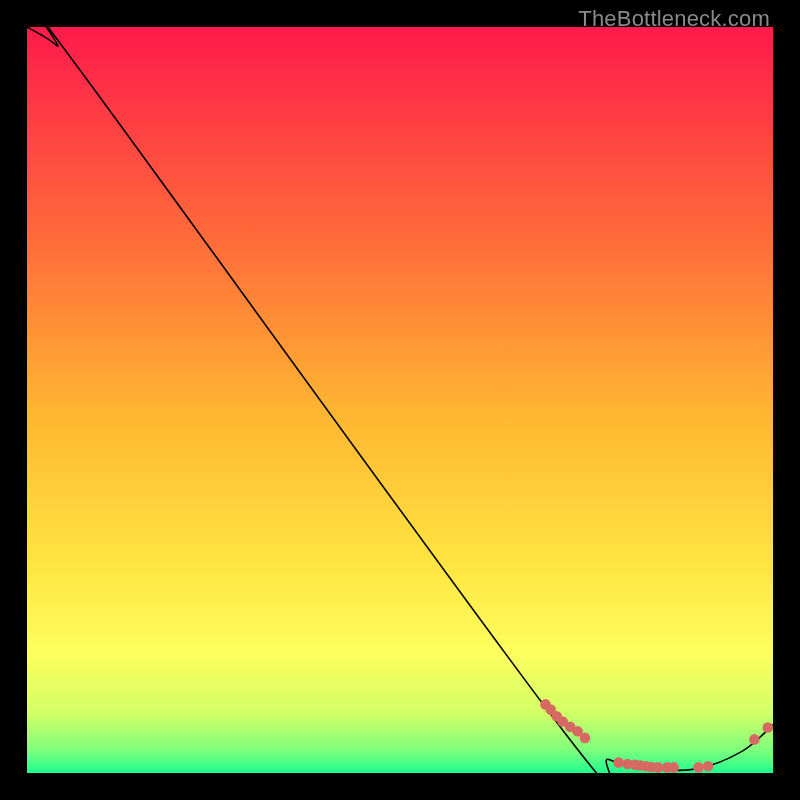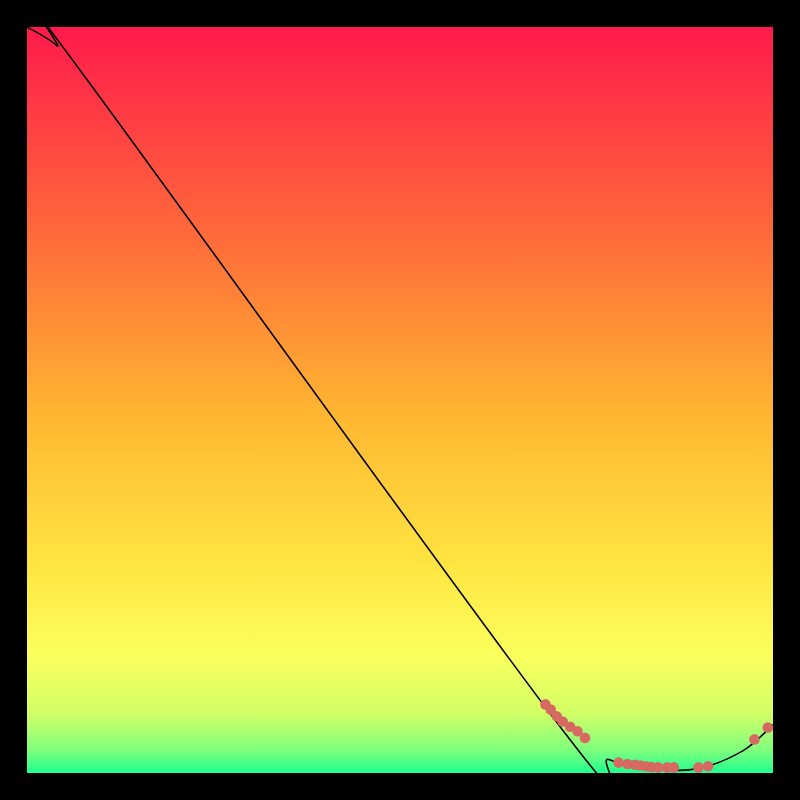--- a/index.html
+++ b/index.html
@@ -34,20 +34,21 @@
     letter-spacing: 0.2px;
     font-weight: 500;
     user-select: none;
   }
   svg { display: block; }
 </style>
 </head>
 <body>
 
 <div class="stage">
+  <div class="watermark">TheBottleneck.com</div>
 
   <div class="plot">
     <svg id="chart-svg" width="746" height="746" viewBox="0 0 746 746">
       <defs>
         <linearGradient id="bgGrad" x1="0" y1="0" x2="0" y2="1">
           <stop id="g0" offset="0%" stop-color="#ff1a4b"></stop>
           <stop id="g1" offset="28%" stop-color="#ff6a3a"></stop>
           <stop id="g2" offset="52%" stop-color="#ffb631"></stop>
           <stop id="g3" offset="72%" stop-color="#ffe541"></stop>
           <stop id="g4" offset="84%" stop-color="#fcff5d"></stop>

